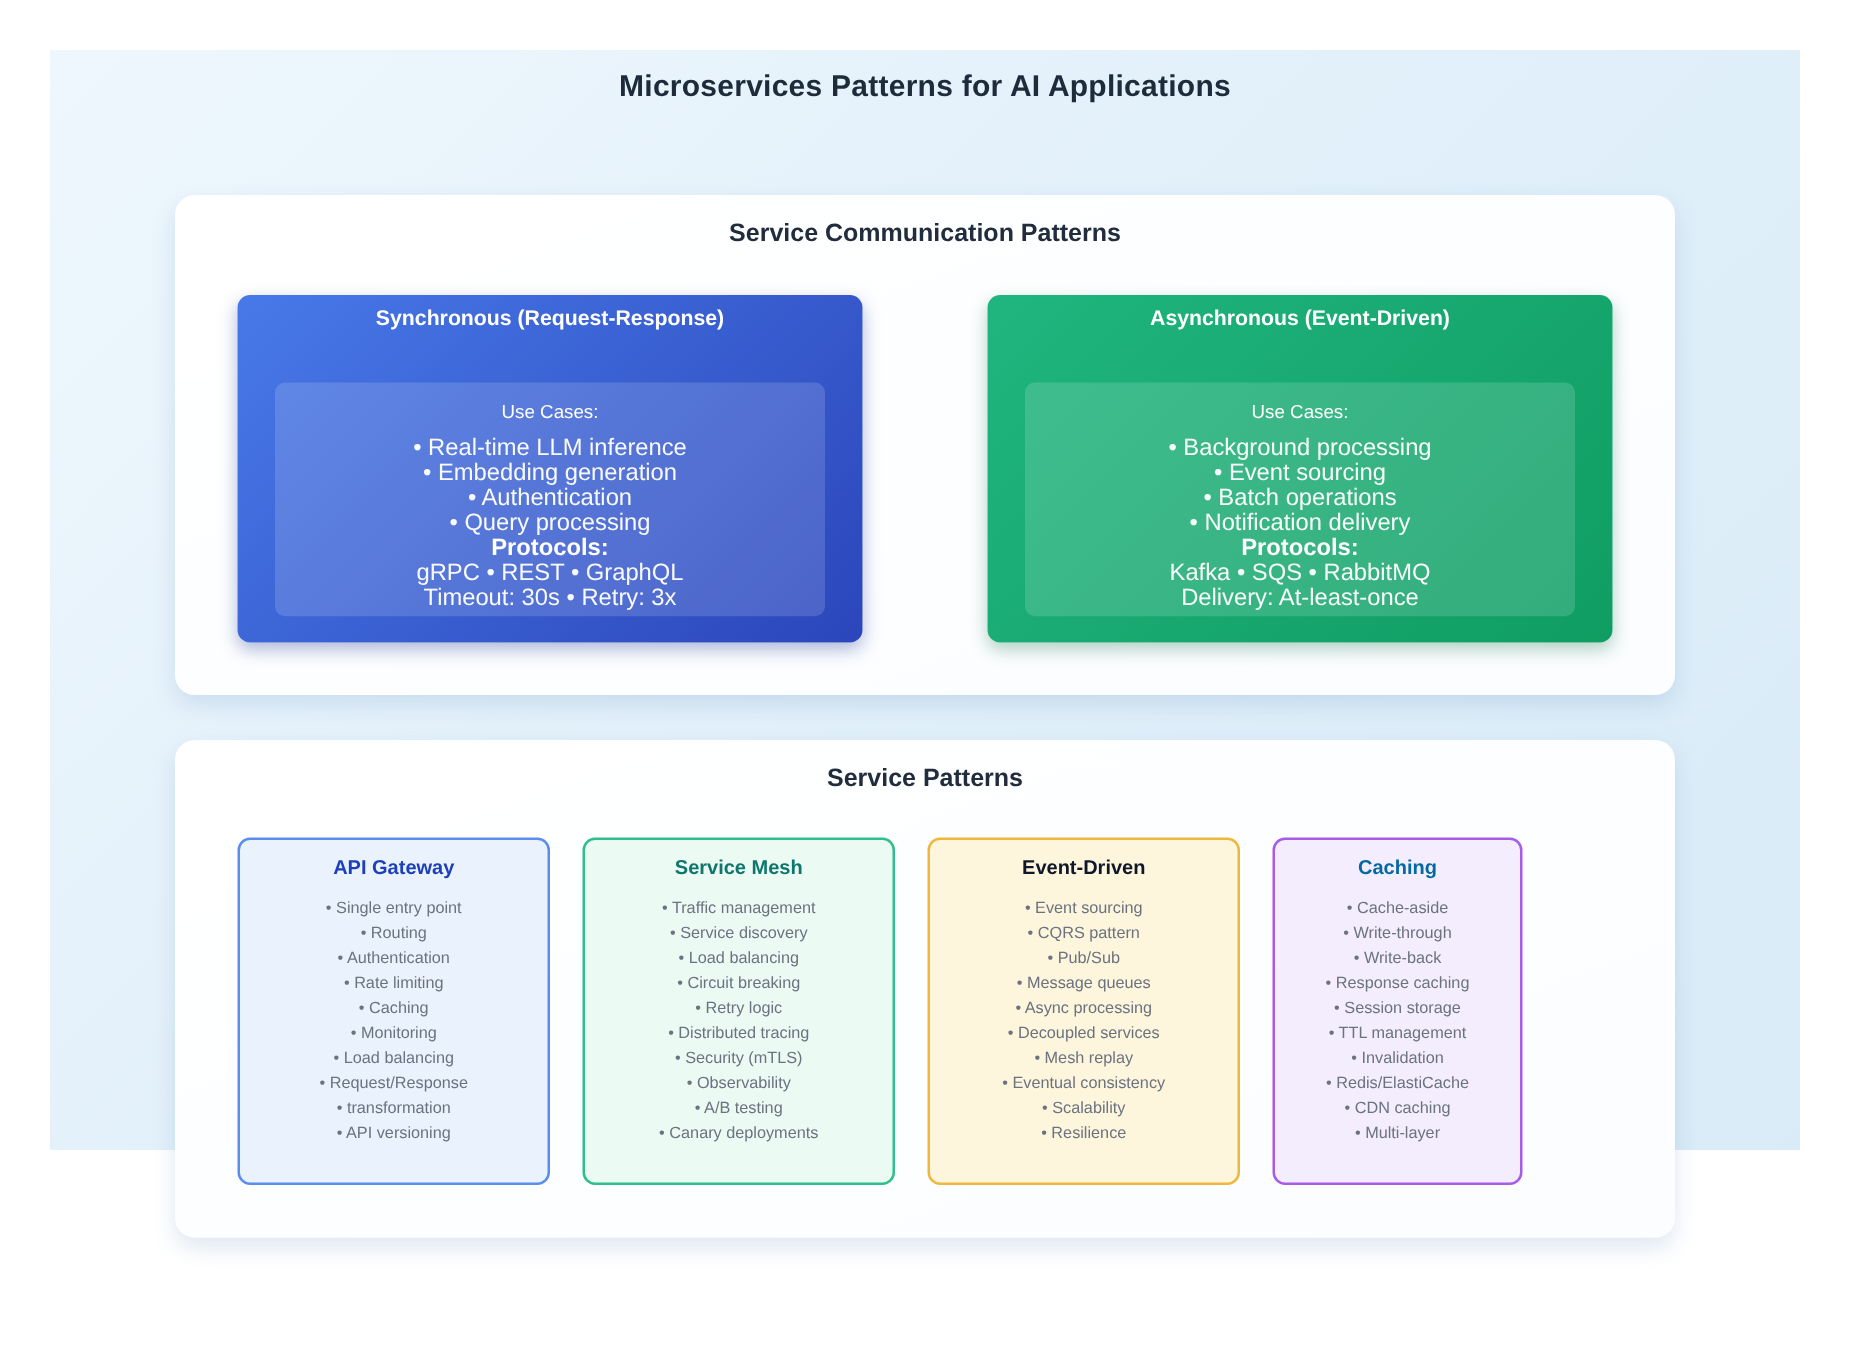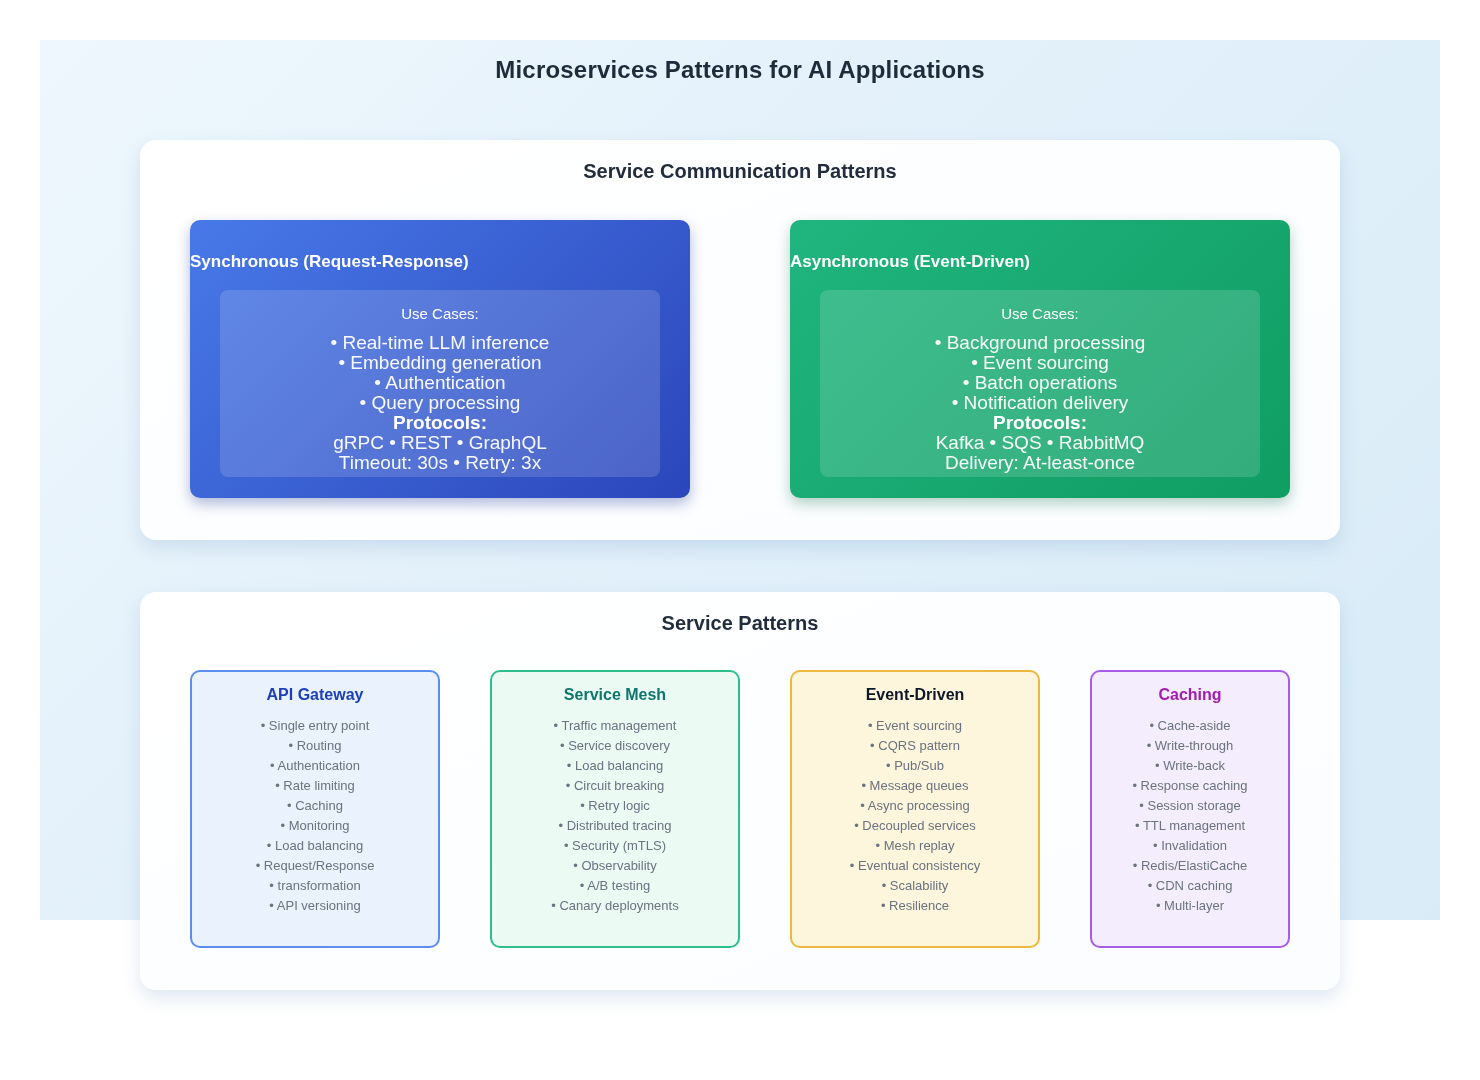--- a/index.html
+++ b/index.html
@@ -16,21 +16,21 @@
     text-align:center; font-size:24px; font-weight:bold; color:#1d2b3a;
     letter-spacing:0.2px;
   }
 
   .panel {
     position:absolute; left:100px; width:1200px;
     background:linear-gradient(160deg,#ffffff 0%,#fbfdff 100%);
     border-radius:16px;
     box-shadow:0 8px 18px rgba(110,150,190,0.22);
   }
-  .panel-comm { top:100px; height:400px; }
+  .panel-comm { top:116px; height:400px; }
   .panel-patterns { top:552px; height:398px; }
 
   .section-title {
     padding-top:20px; text-align:center;
     font-size:20px; font-weight:bold; color:#212c3d;
   }
 
   
   .comm-row { position:absolute; top:80px; left:50px; display:flex; gap:100px; }
   .big-card {
@@ -38,47 +38,47 @@
   }
   .sync-card {
     background:linear-gradient(135deg,#4879e8 0%,#2b46bb 100%);
     box-shadow:0 6px 14px rgba(35,60,150,0.35);
   }
   .async-card {
     background:linear-gradient(135deg,#20b57f 0%,#0f9d62 100%);
     box-shadow:0 6px 14px rgba(12,110,70,0.30);
   }
   .big-card-title {
-    padding-top:32px; font-size:17px; font-weight:bold;
+    padding-top:9px; text-align:center; font-size:17px; font-weight:bold;
   }
   .inner-panel {
     position:absolute; left:30px; top:70px; width:440px; height:187px;
     background:rgba(255,255,255,0.15); border-radius:8px;
     text-align:center; padding-top:15px;
   }
   .inner-heading { font-size:15px; font-weight:normal; margin-bottom:11px; }
   .inner-heading2 { font-size:19px; font-weight:bold; line-height:20px; }
   .inner-panel .inner-item, .inner-value { font-size:19px; line-height:20px; color:rgba(255,255,255,0.96); }
 
   
-  .patterns-row { position:absolute; top:78px; left:50px; display:flex; gap:50px; }
+  .patterns-row { position:absolute; top:78px; left:50px; display:flex; gap:26px; }
   .pattern-card {
     height:278px; border-radius:10px; border:2px solid; text-align:center; padding-top:14px;
     background:#ffffff;
   }
   .card-api   { width:250px; background:#eaf2fd; border-color:#5b8def; }
   .card-mesh  { width:250px; background:#ebfaf3; border-color:#2fbf8d; }
   .card-event { width:250px; background:#fdf6dc; border-color:#eeb83e; }
   .card-cache { width:200px; background:#f4edfd; border-color:#a75ce8; }
 
   .pattern-title { font-size:16px; font-weight:bold; margin-bottom:12px; }
   .card-api   .pattern-title { color:#1d3fbb; }
   .card-mesh  .pattern-title { color:#0f766e;text-align:center; }
   .card-event .pattern-title { color:#0f172a; }
-  .card-cache .pattern-title { color:#a21caf; }
+  .card-cache .pattern-title { color:#0369a1; }
 
   .pattern-list .inner-item { font-size:13px; line-height:20px; color:#6b7280; }
 </style>
 </head>
 <body>
 
 <div class="canvas">
 
   <div class="page-title">Microservices Patterns for AI Applications</div>
 

